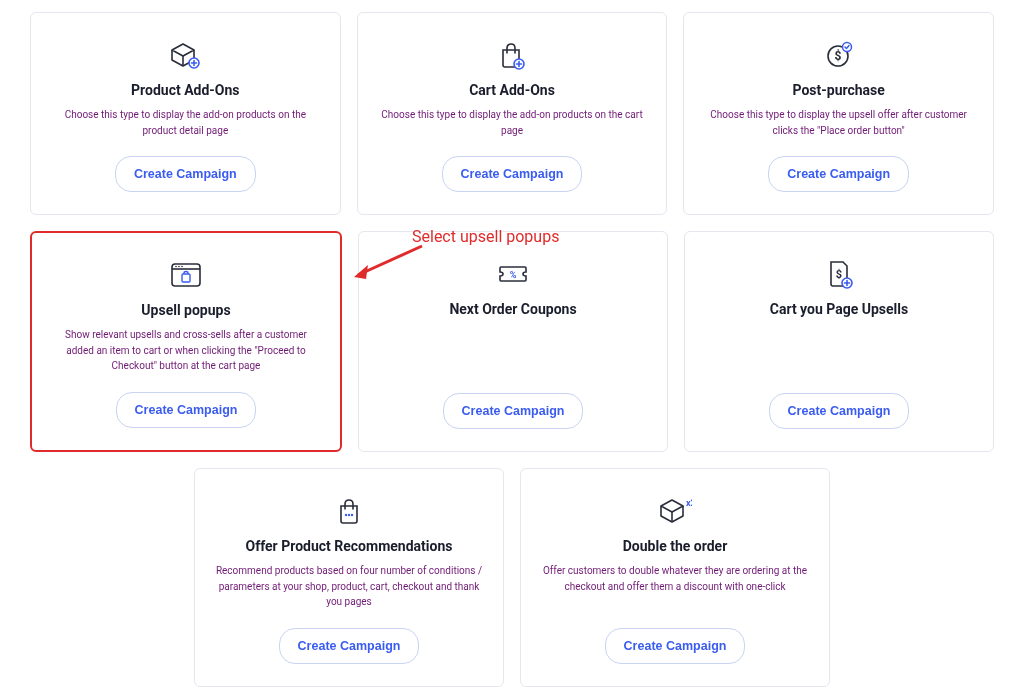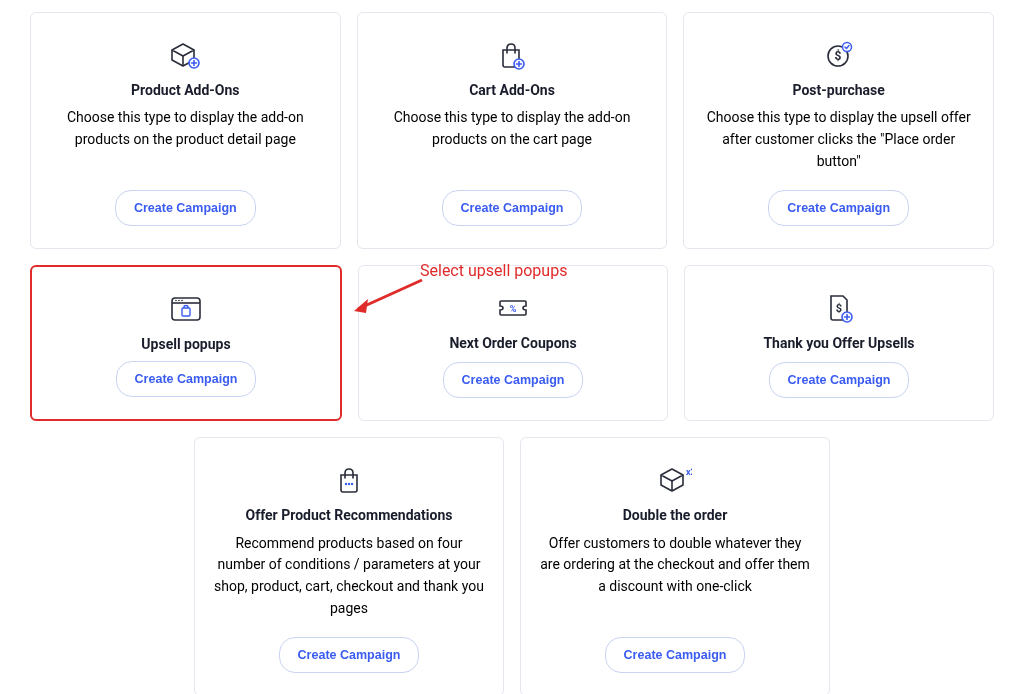--- a/index.html
+++ b/index.html
@@ -40,22 +40,22 @@
   }
   .title {
     font-size: 14px;
     font-weight: 700;
     color: #1a1d2b;
     margin-bottom: 8px;
     line-height: 1.3;
     text-align: right;
   }
   .desc {
-    font-size: 14px;
-    color: #000000;
+    font-size: 10px;
+    color: #701a75;
     line-height: 1.55;
     margin-bottom: 18px;
     max-width: 290px;
   }
   .btn {
     border: 1px solid #c9d4f2;
     background: #fff;
     color: #3a5cf0;
     font-size: 12.5px;
     font-weight: 700;
@@ -132,20 +132,21 @@
         <rect x="3" y="4" width="28" height="22" rx="3" fill="none" stroke="#2a2d3a" stroke-width="1.6"></rect>
         <line x1="3" y1="9" x2="31" y2="9" stroke="#2a2d3a" stroke-width="1.6"></line>
         <circle cx="7" cy="6.5" r="0.8" fill="#2a2d3a"></circle>
         <circle cx="10" cy="6.5" r="0.8" fill="#2a2d3a"></circle>
         <circle cx="13" cy="6.5" r="0.8" fill="#2a2d3a"></circle>
         <rect x="13" y="14" width="8" height="8" rx="1" fill="none" stroke="#3a5cf0" stroke-width="1.4"></rect>
         <path d="M15 14 L15 13 Q15 11.5 17 11.5 Q19 11.5 19 13 L19 14" fill="none" stroke="#3a5cf0" stroke-width="1.4"></path>
       </svg>
     </div>
     <div class="title">Upsell popups</div>
+    <div class="desc">Show relevant upsells and cross-sells after a customer added an item to cart or when clicking the "Proceed to Checkout" button at the cart page</div>
     <button class="btn">Create Campaign</button>
   </div>
 
   <div class="card">
     <div class="icon">
       <svg width="34" height="24" viewBox="0 0 34 24">
         <path d="M5 5 L29 5 Q30 5 30 6 L30 10 Q27 10 27 12 Q27 14 30 14 L30 18 Q30 19 29 19 L5 19 Q4 19 4 18 L4 14 Q7 14 7 12 Q7 10 4 10 L4 6 Q4 5 5 5 Z" fill="none" stroke="#2a2d3a" stroke-width="1.6"></path>
         <text x="17" y="15.5" text-anchor="middle" font-size="9" font-weight="700" fill="#3a5cf0">%</text>
       </svg>
     </div>
@@ -155,25 +156,25 @@
 
   <div class="card">
     <div class="icon">
       <svg width="32" height="30" viewBox="0 0 32 30">
         <path d="M8 3 L20 3 L24 7 L24 25 Q24 27 22 27 L10 27 Q8 27 8 25 Z" fill="none" stroke="#2a2d3a" stroke-width="1.6"></path>
         <text x="16" y="19" text-anchor="middle" font-size="11" font-weight="700" fill="#2a2d3a">$</text>
         <circle cx="24" cy="24" r="5" fill="#fff" stroke="#3a5cf0" stroke-width="1.6"></circle>
         <path d="M24 21.5 L24 26.5 M21.5 24 L26.5 24" stroke="#3a5cf0" stroke-width="1.6" stroke-linecap="round"></path>
       </svg>
     </div>
-    <div class="title">Thank you Offer Upsells</div>
-    <button class="btn">Create Campaign</button>
-  </div>
-
-  <div class="annotation" style="left:390px; top:-4px;">Select upsell popups</div>
+    <div class="title">Cart you Page Upsells</div>
+    <button class="btn">Create Campaign</button>
+  </div>
+
+  <div class="annotation" style="left:382px; top:-4px;">Select upsell popups</div>
   <svg class="arrow" style="left:320px; top:10px;" width="80" height="45">
     <defs>
       <marker id="ah" markerWidth="10" markerHeight="10" refX="2" refY="3" orient="auto">
         <path d="M0 0 L6 3 L0 6 Z" fill="#e02b2b"></path>
       </marker>
     </defs>
     <line x1="72" y1="5" x2="8" y2="34" stroke="#e02b2b" stroke-width="3"></line>
     <path d="M4 36 L18 24 L16 38 Z" fill="#e02b2b"></path>
   </svg>
 </div>

